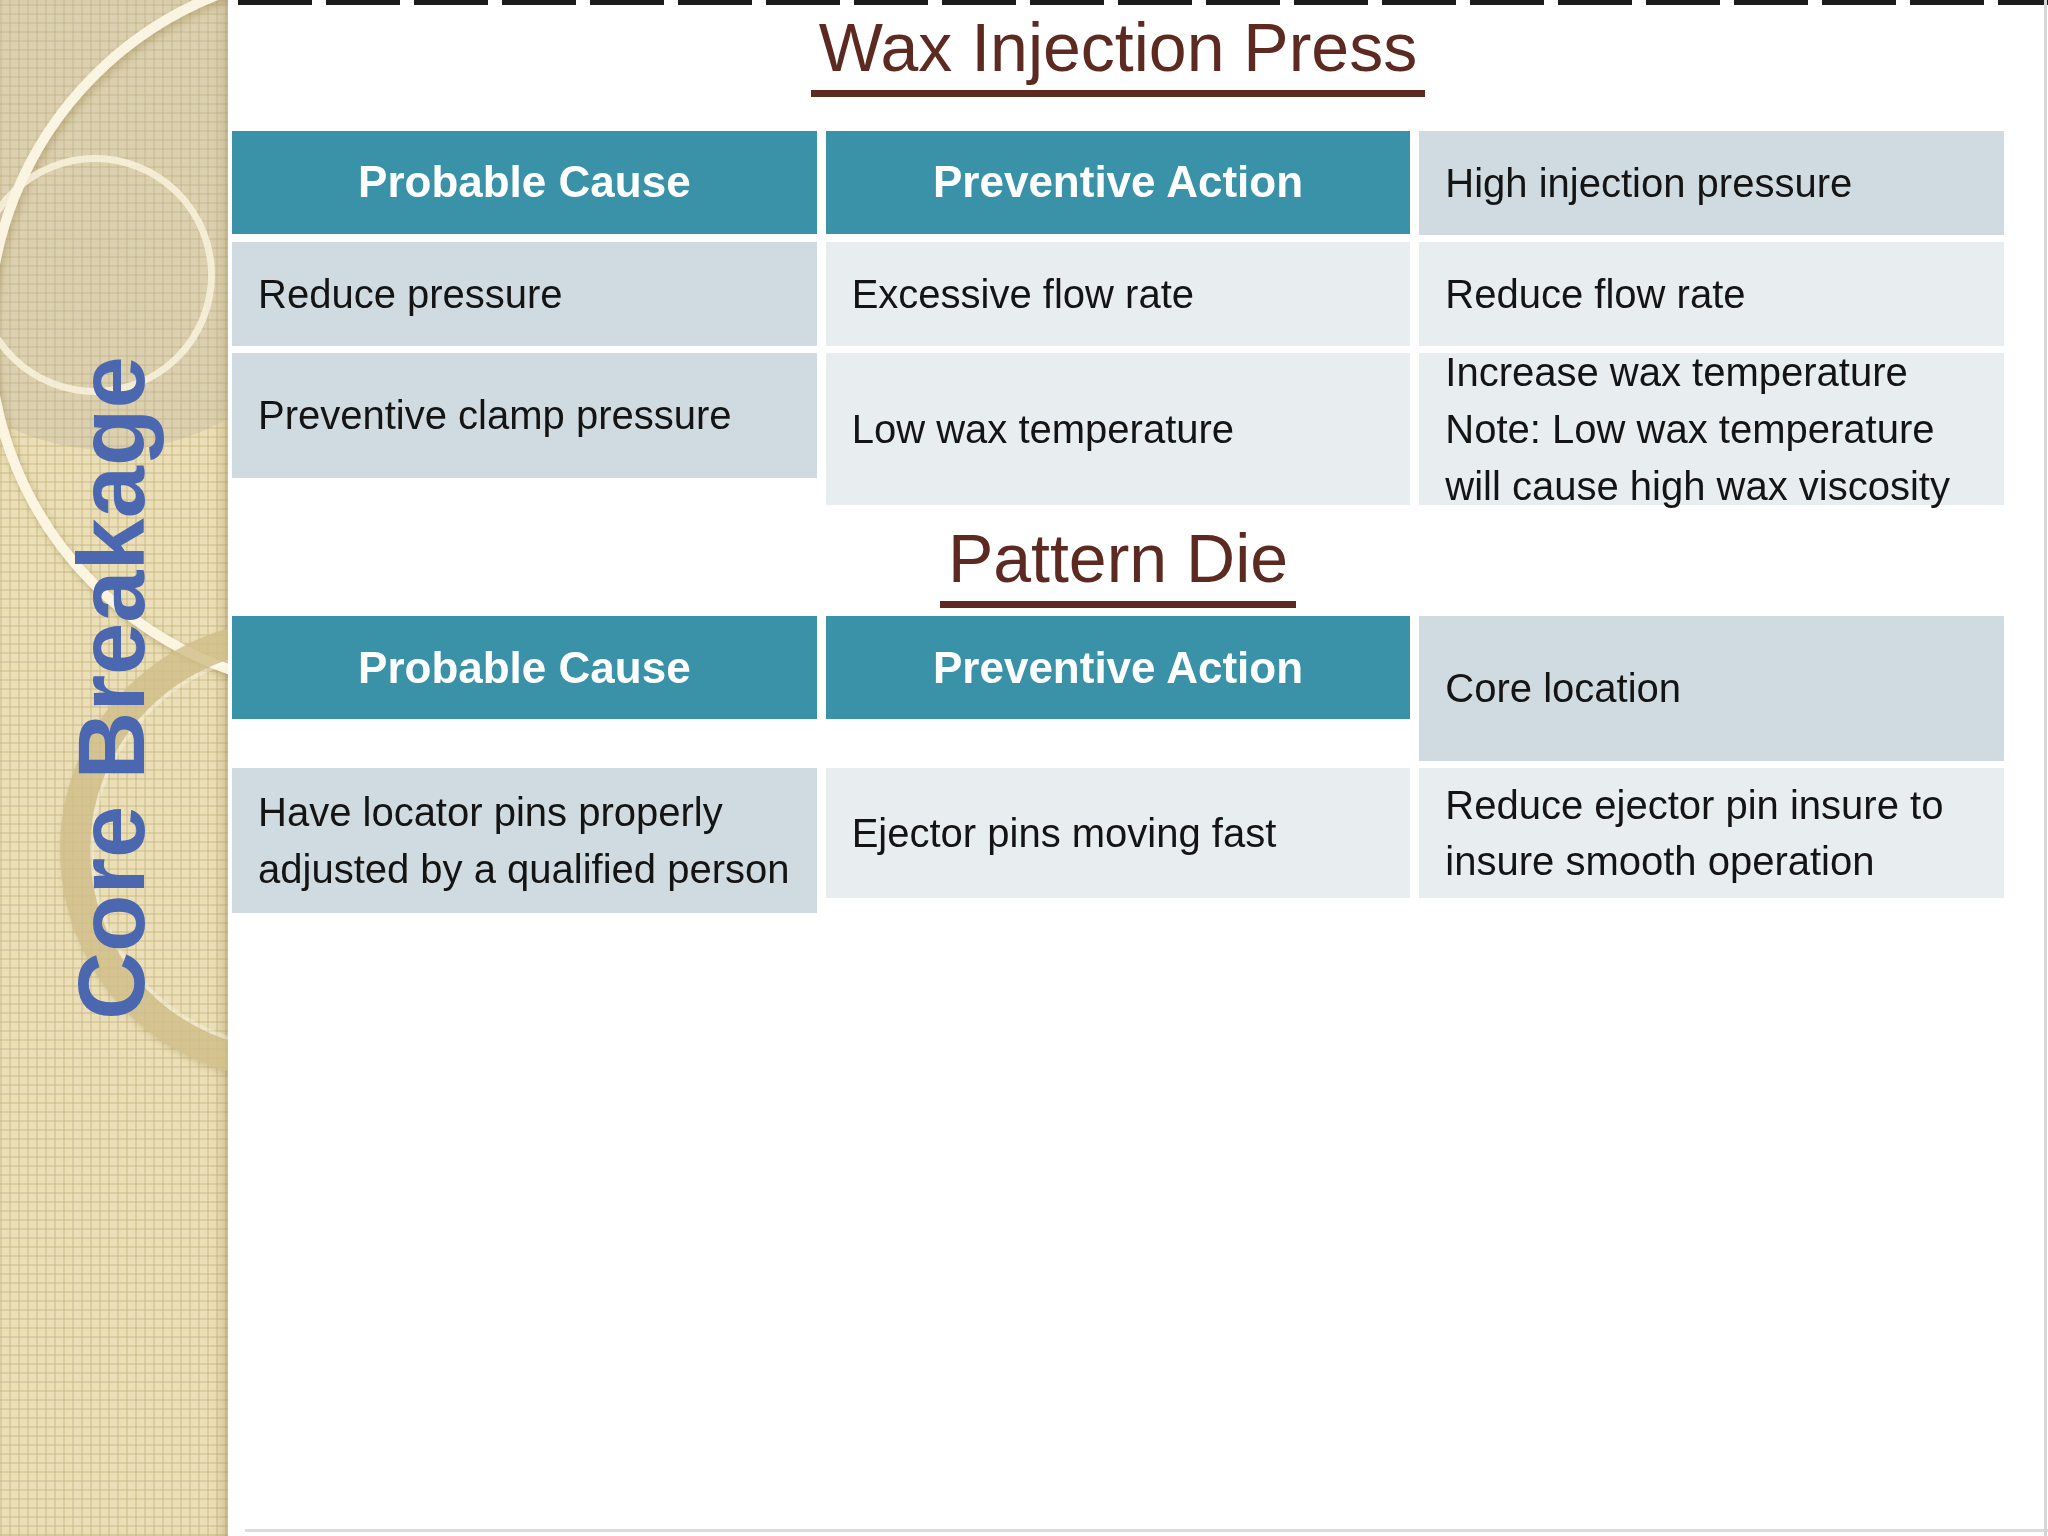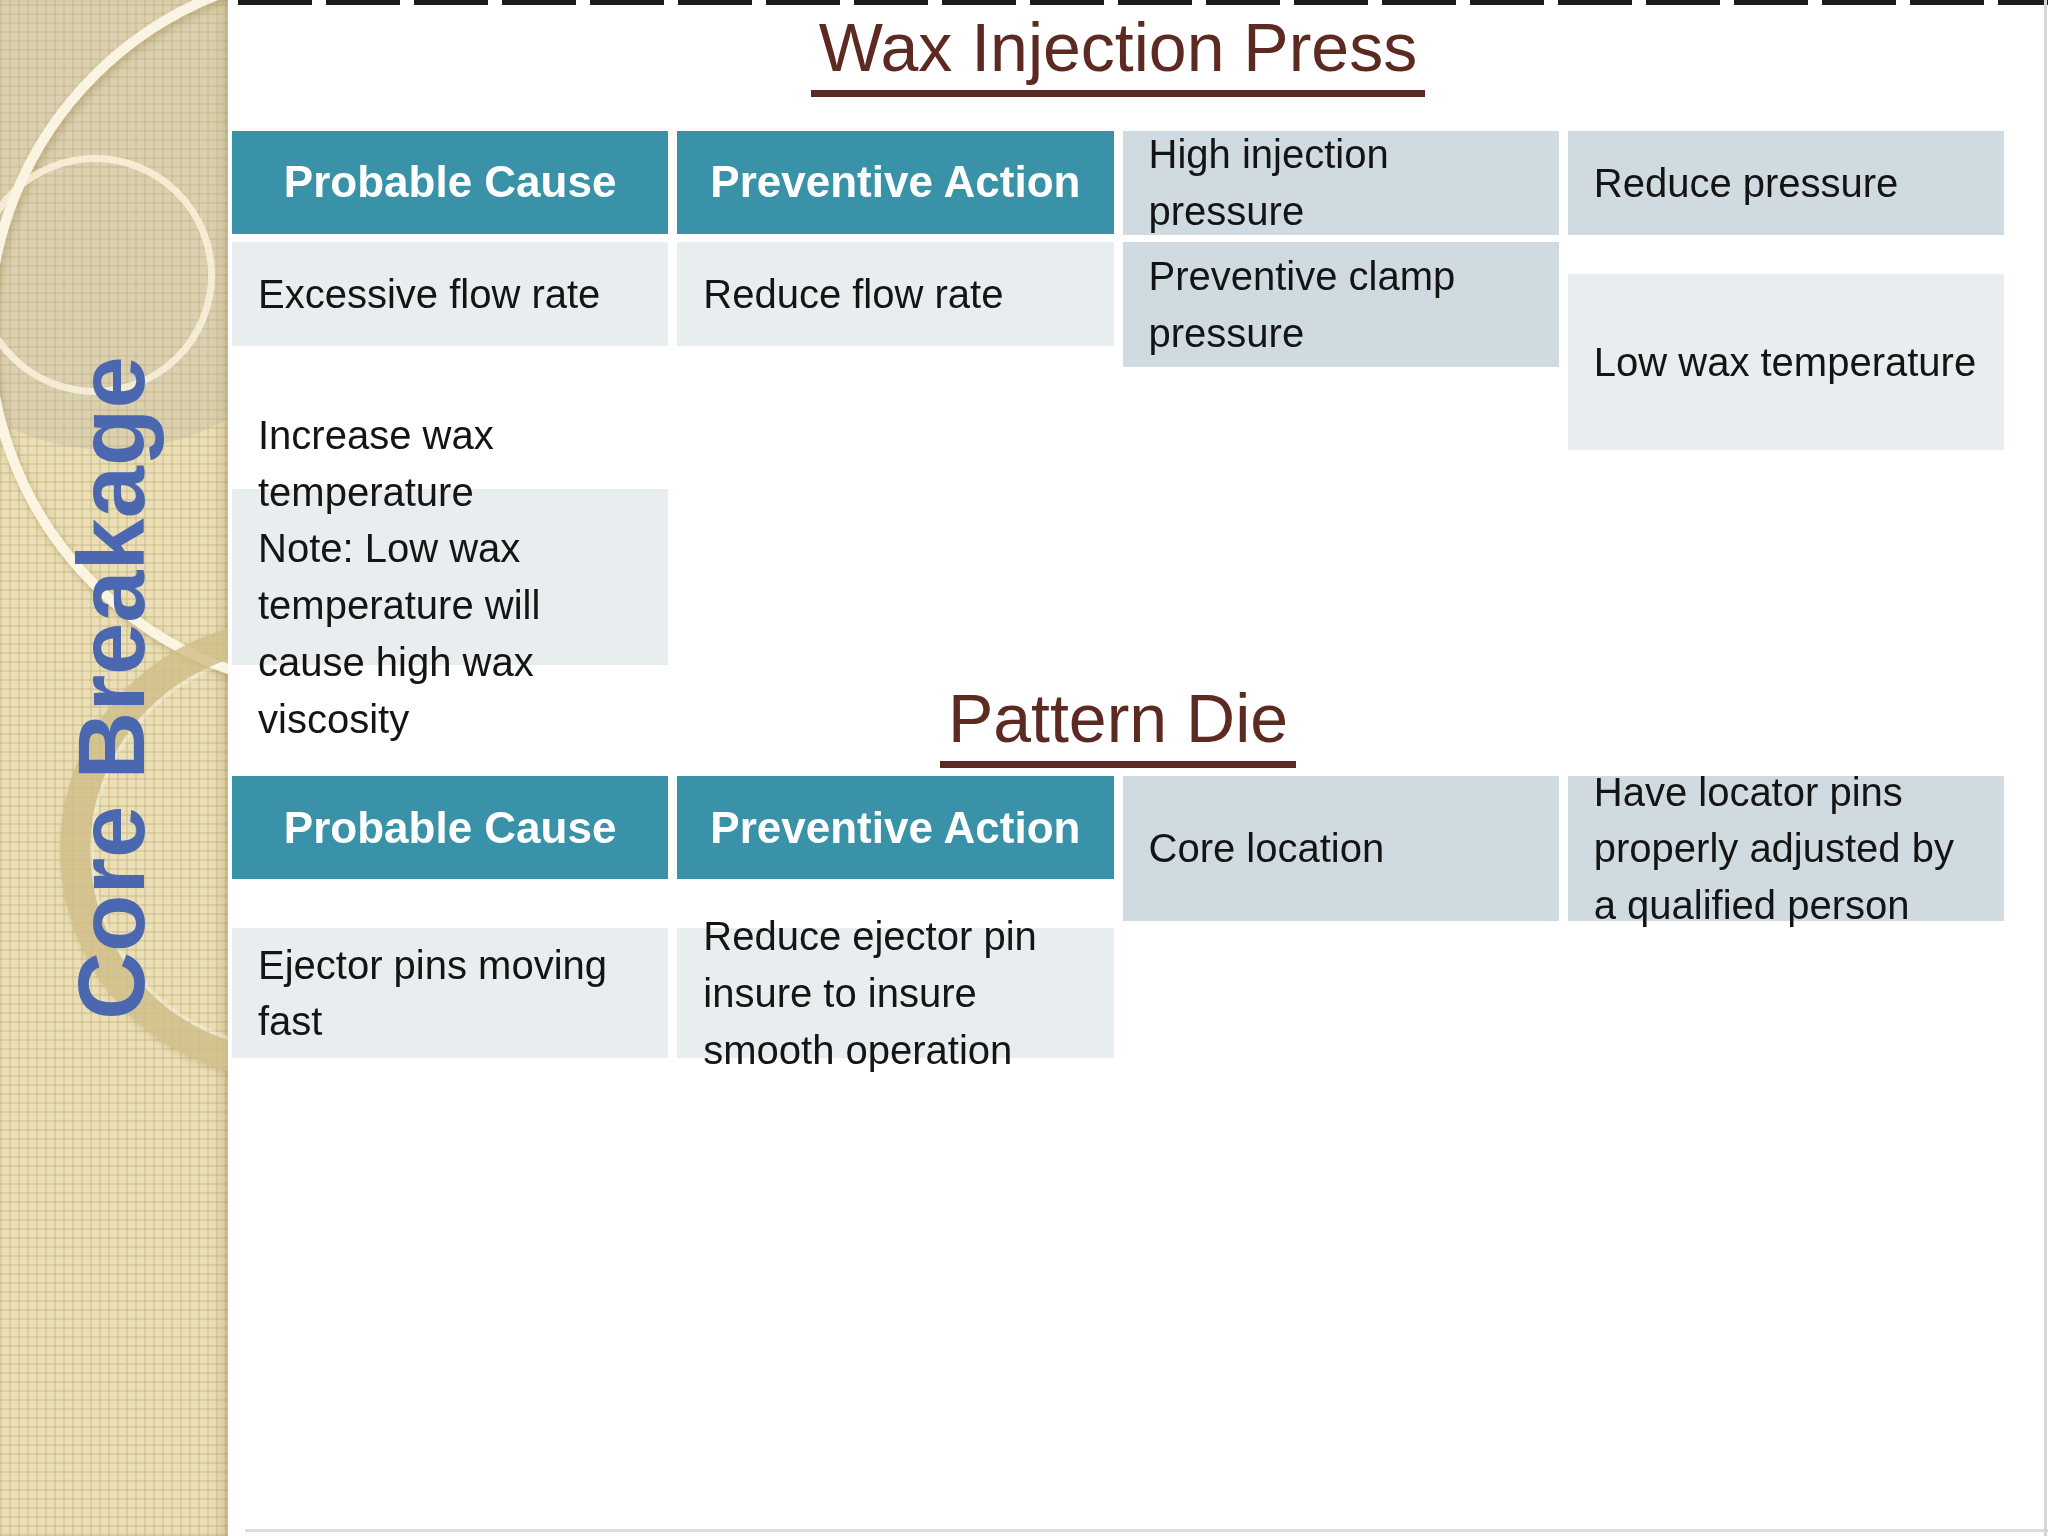--- a/index.html
+++ b/index.html
@@ -52,41 +52,41 @@
   
   .content { position:absolute; left:232px; top:0; width:1772px; }
   .sec-title { text-align:center; color:#5c2a21; font-size:68px; font-weight:normal; }
   .sec-title .u {
     display:inline-block; line-height:1.15;
     border-bottom:7px solid #5c2a21; padding:0 8px 4px;
   }
   .t1 { margin-top:8px; }
   .t2 { margin-top:14px; }
   .tbl {
-    display:grid; grid-template-columns:1fr 1fr 1fr 1fr;
+    display:grid; grid-template-columns:1fr 1fr 1fr;
     column-gap:9px; row-gap:7px;
   }
   .tbl-1 { margin-top:34px; }
   .tbl-2 { margin-top:8px; }
   .cell {
     display:flex; align-items:center;
     padding:0 26px; font-size:40px; line-height:1.42;
     color:#141414; white-space:pre-line;
   }
   .hdr {
     justify-content:center; padding:0;
     background:#3992a8; color:#ffffff;
     font-weight:bold; font-size:44px; height:103px;
     white-space:normal;
   }
   .dark  { background:#cfdbe1; }
   .light { background:#e8edf0; }
   .h136 { height:104px; }
   .h125 { height:125px; }
-  .h192 { height:176px;margin-top:32px; }
+  .h192 { height:152px; }
   .h145 { height:145px; }
   .h130 { height:130px; }
   
   .bottom-line { position:absolute; left:245px; right:0; top:1529px; height:3px; background:#dcdcdc; }
   .right-line  { position:absolute; right:1px; top:0; width:3px; height:1536px; background:#d6d6d6; }
 </style>
 </head>
 <body>
 
 <div class="slide">

